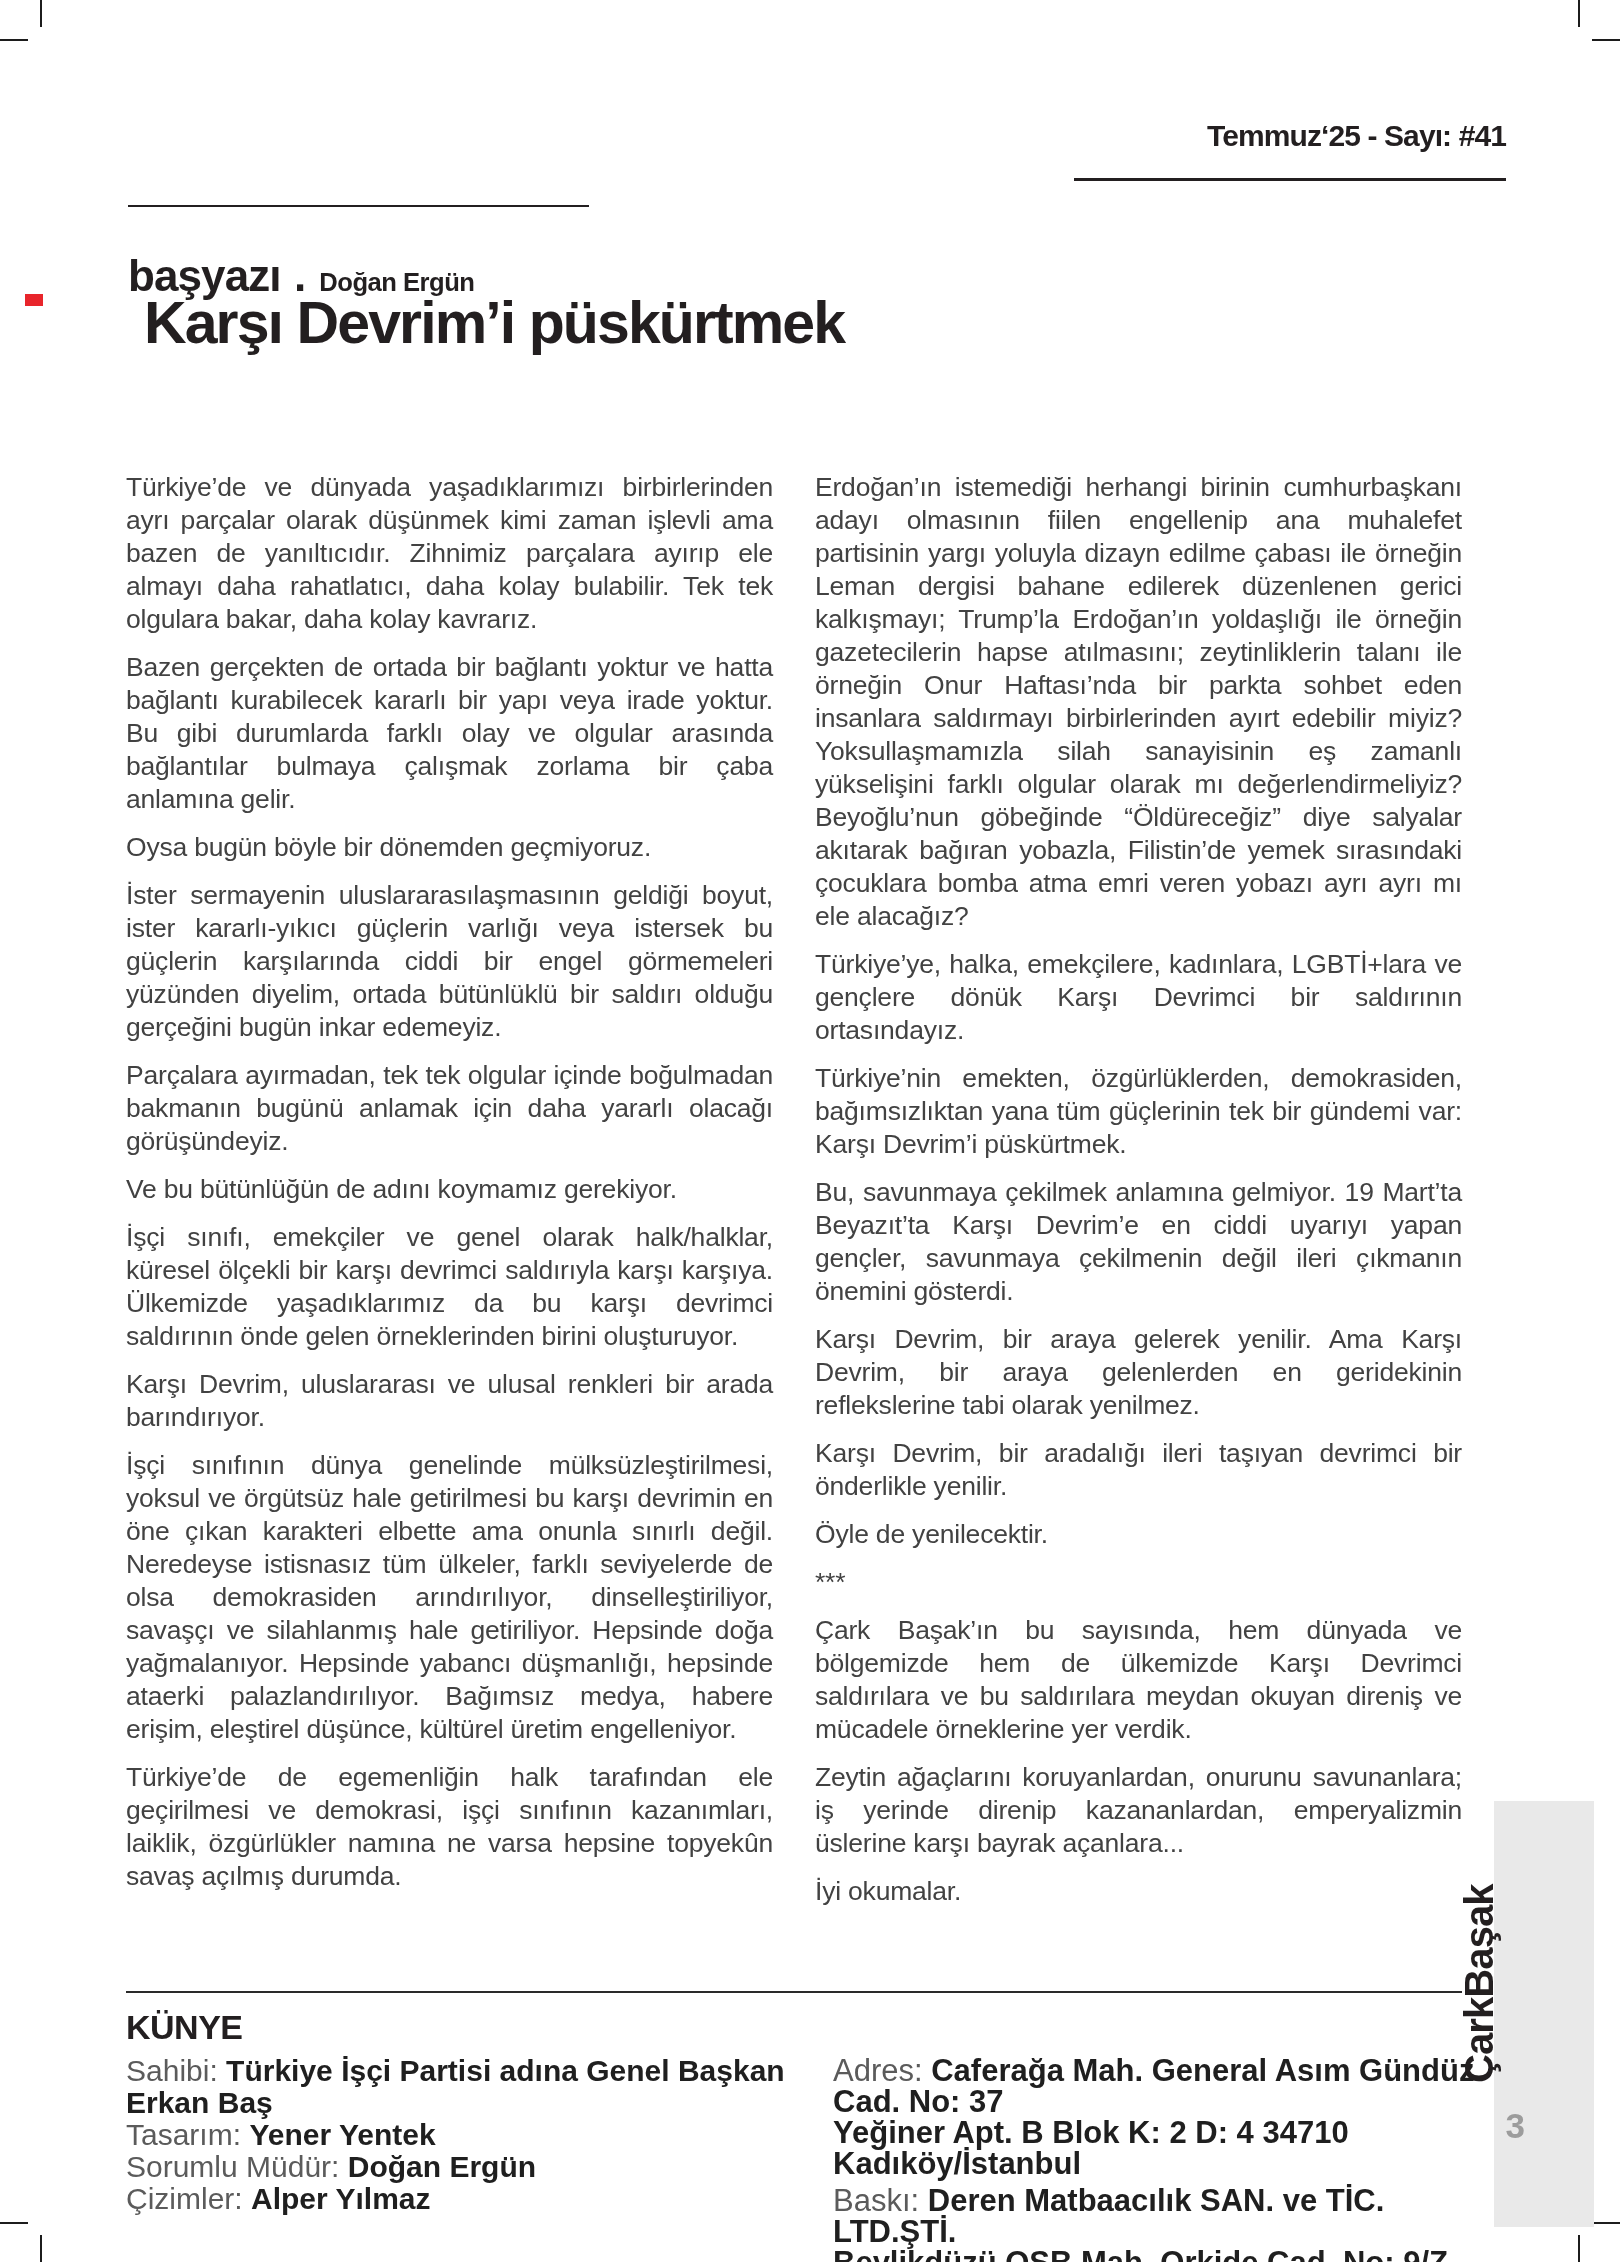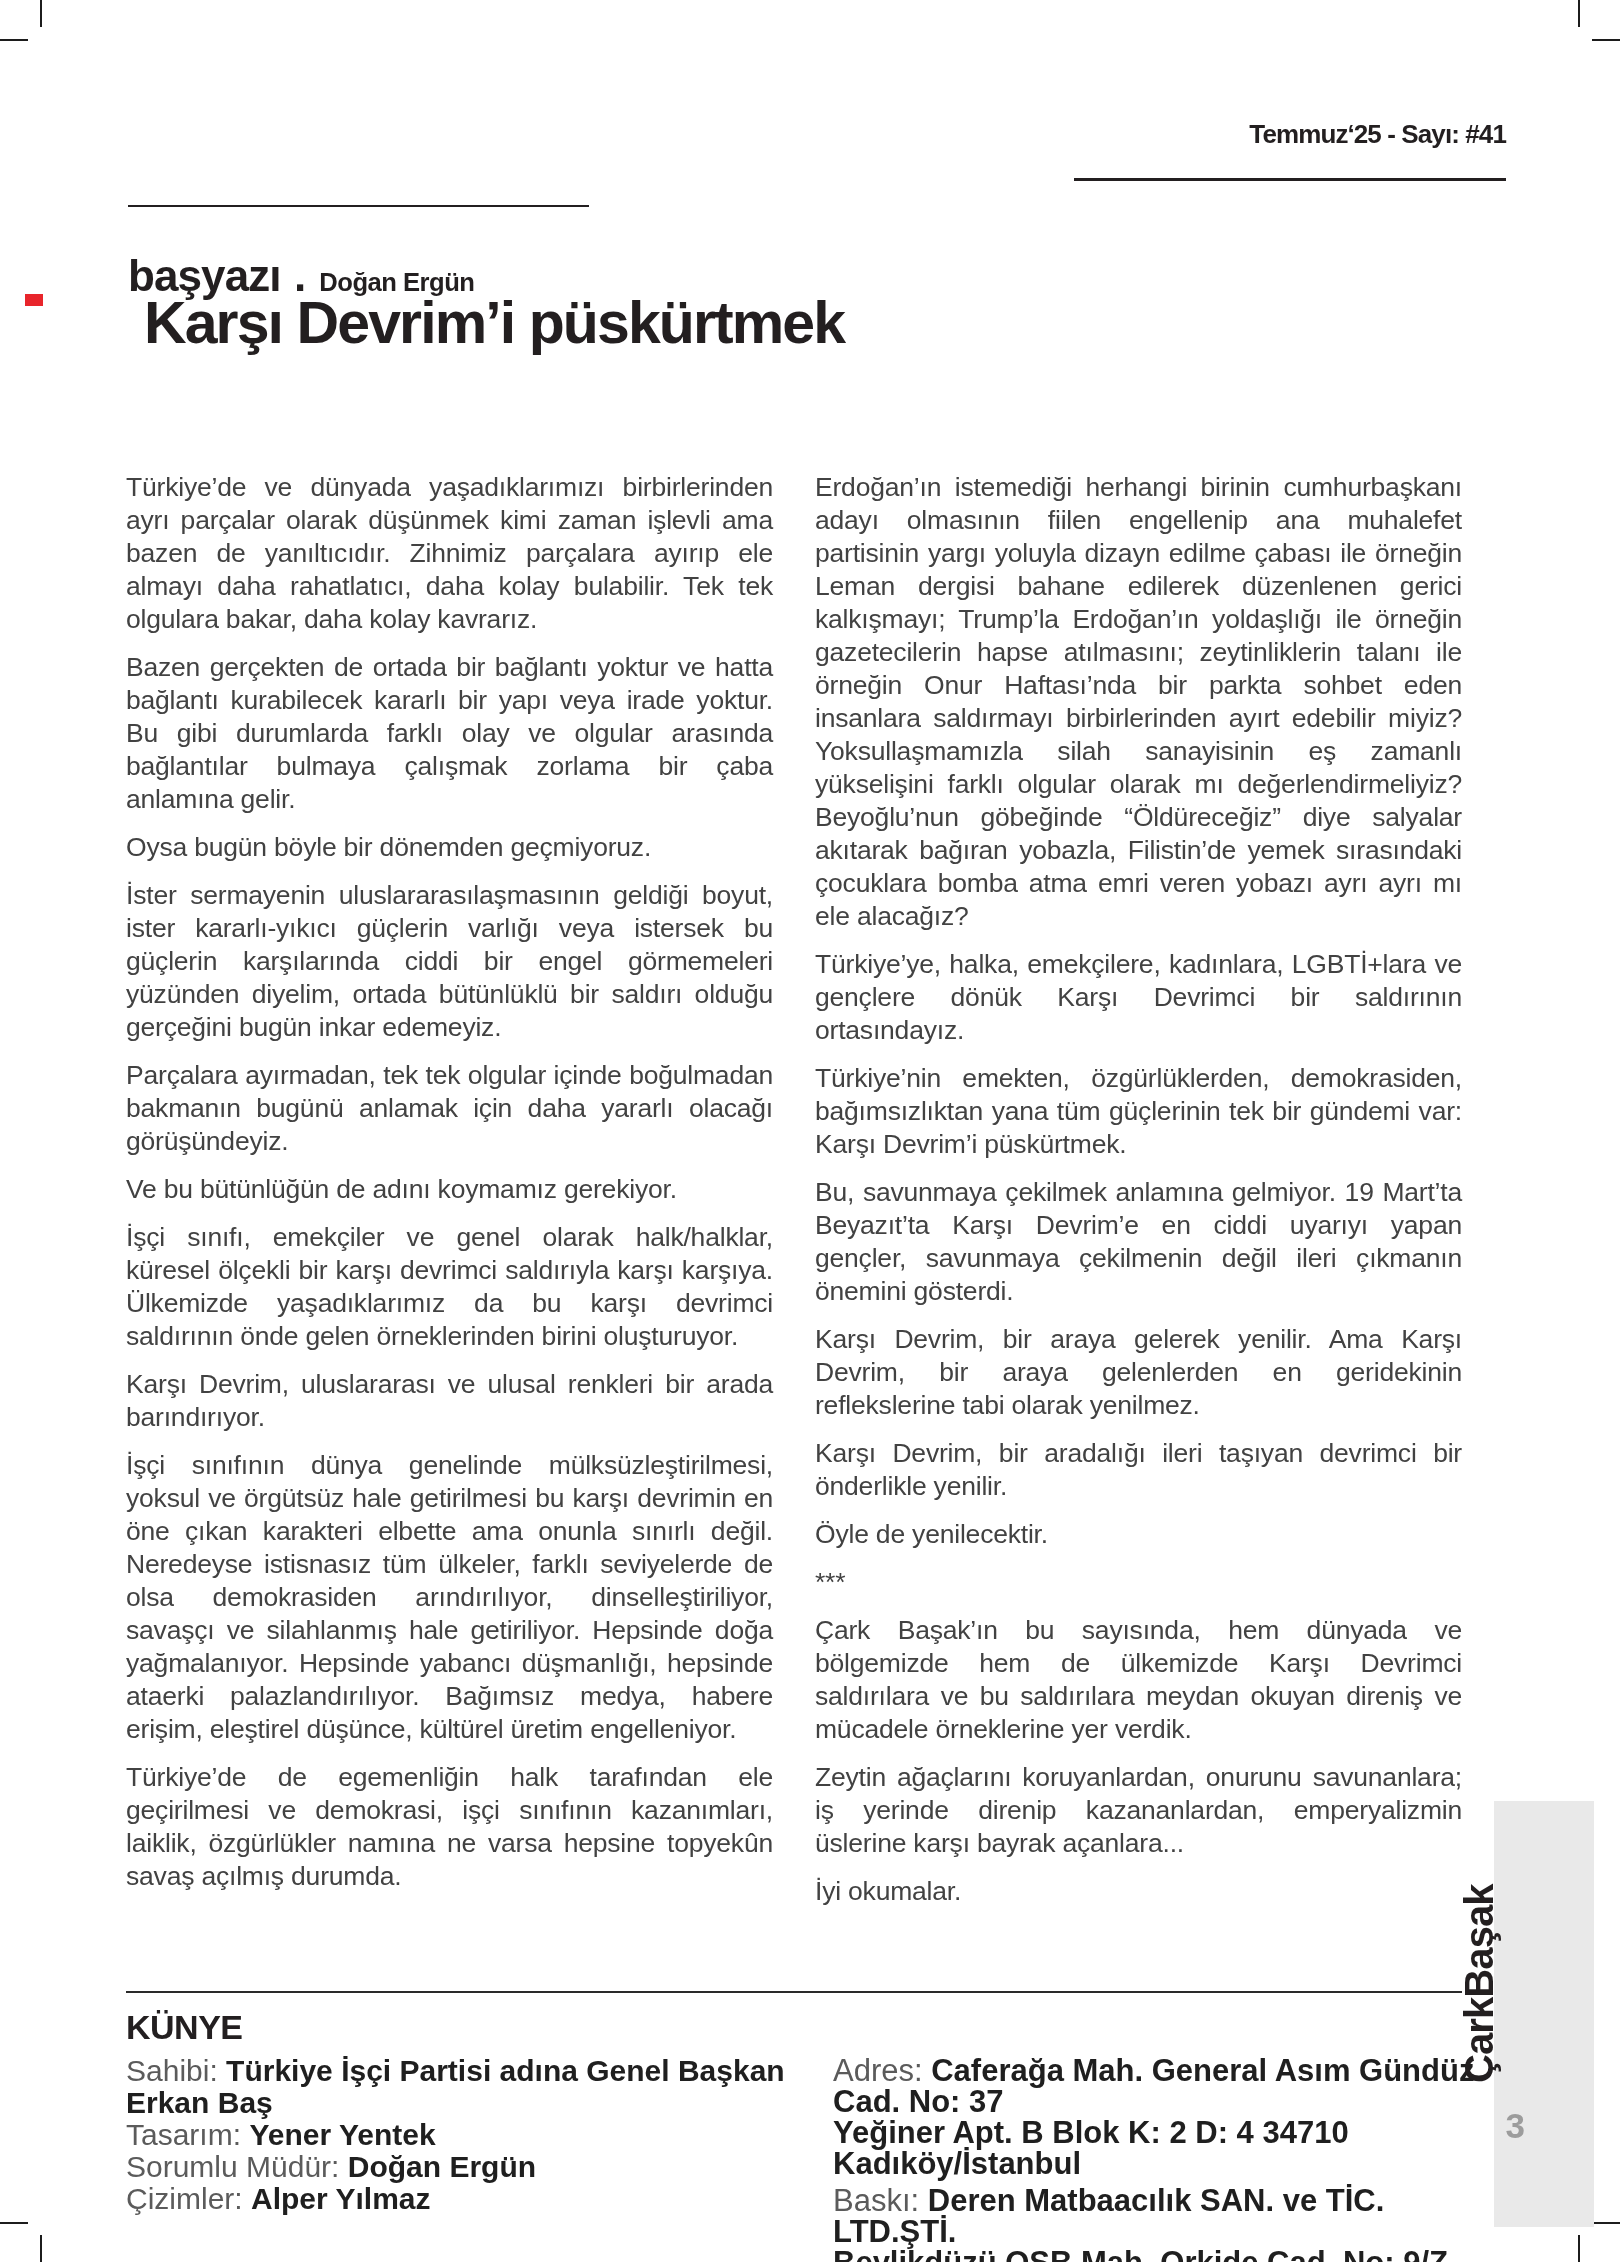--- a/index.html
+++ b/index.html
@@ -4,21 +4,21 @@
 <style>
   html,body{margin:0;padding:0;background:#fff;}
   .page{
     position:relative;width:1620px;height:2263px;background:#ffffff;overflow:hidden;
     font-family:"Liberation Sans",sans-serif;color:#231f20;
   }
   .mark{position:absolute;background:#1c1c1c;}
   
   .issue{
     position:absolute;top:119px;right:114px;
-    font-size:26px;font-weight:bold;letter-spacing:-0.9px;color:#231f20;white-space:nowrap;
+    font-size:30px;font-weight:bold;letter-spacing:-0.9px;color:#231f20;white-space:nowrap;
   }
   .issue-rule{position:absolute;top:178px;left:1074px;width:432px;height:2.8px;background:#231f20;}
   
   .section-rule{position:absolute;top:205px;left:128px;width:461px;height:1.9px;background:#231f20;}
   .section-line{position:absolute;top:212px;left:128px;display:flex;align-items:baseline;gap:13.2px;white-space:nowrap;}
   .section-label{font-size:44px;font-weight:bold;letter-spacing:-0.9px;margin-top:39px;}
   .section-dot{font-size:44px;font-weight:bold;}
   .section-author{font-size:25.6px;font-weight:bold;letter-spacing:-0.5px;}
   .red-dash{position:absolute;top:294px;left:24.6px;width:18px;height:12.3px;background:#e8252b;}
   .headline{

